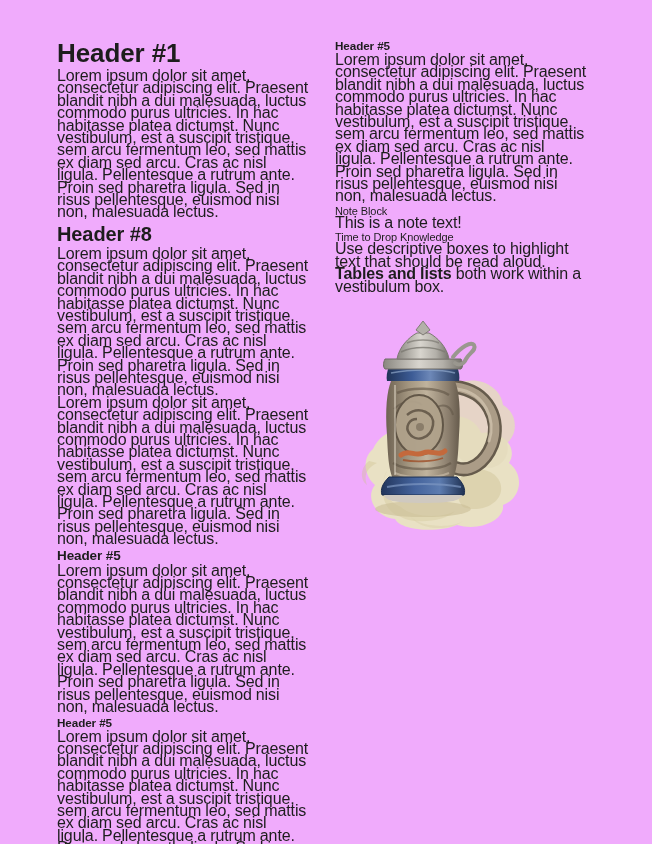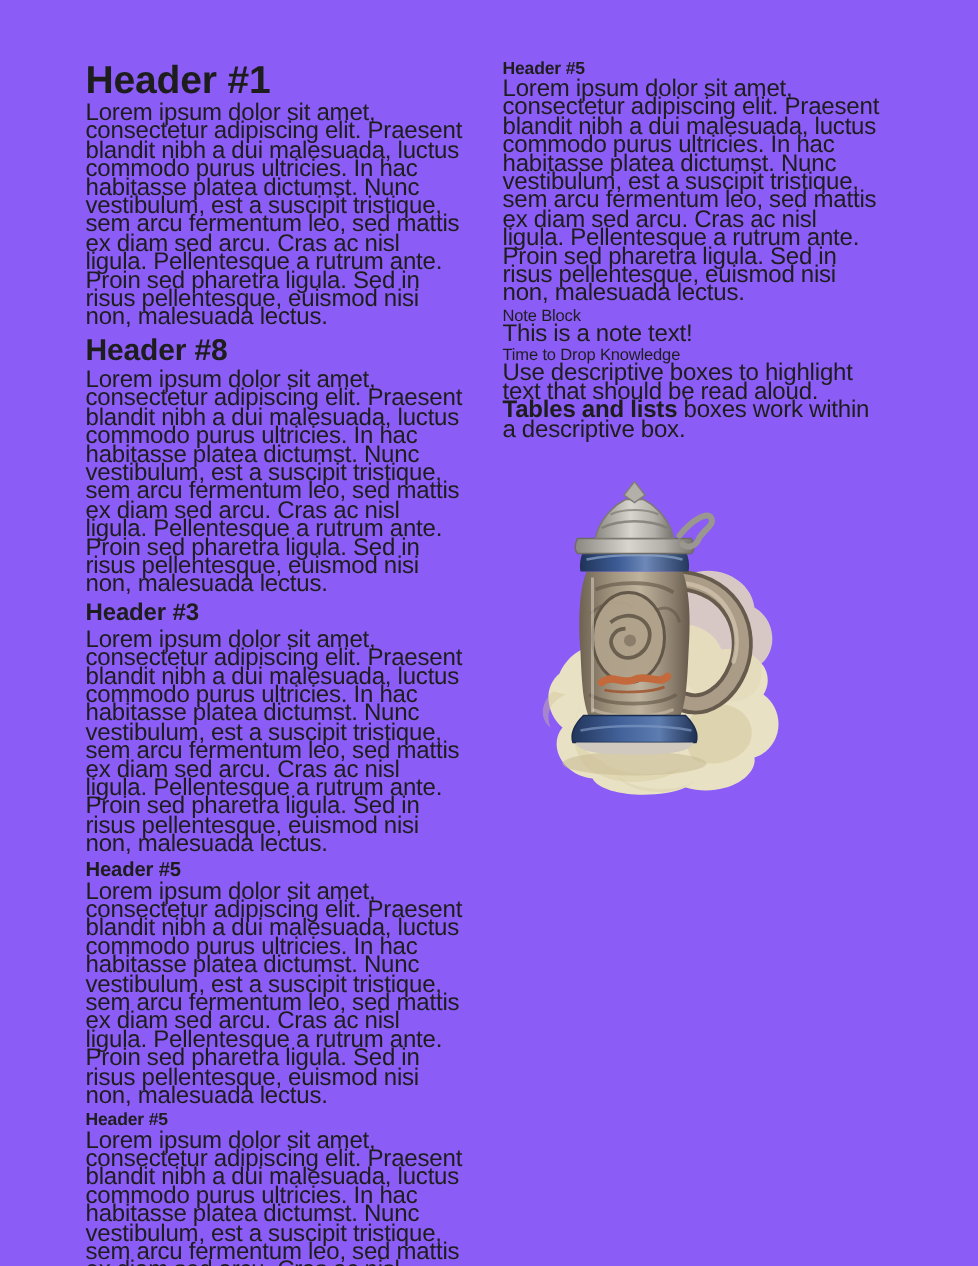--- a/index.html
+++ b/index.html
@@ -3,21 +3,21 @@
 <meta charset="utf-8">
 <style>
   html, body { margin:0; padding:0; }
   body {
     width:652px; height:844px;
     background:#ffffff;
     font-family:"Liberation Sans", sans-serif;
     color:#1d1d1d;
     overflow:hidden;
   }
-  .page { position:relative; width:652px; height:844px; background:#8b5cf6; }
+  .page { position:relative; width:652px; height:844px; background:#f0abfc; }
   .columns { display:flex; padding:40px 0 0 57px; gap:24px; }
   .col { width:254px; }
 
   p.body {
     font-size:16px;
     line-height:12.4px;
     letter-spacing:-0.12px;
     margin:0;
     word-spacing:-0.2px;
   }
@@ -43,41 +43,40 @@
 <div class="page">
   <div class="columns">
 
     <div class="col">
       <h1 class="h1">Header #1</h1>
       <p class="body">Lorem ipsum dolor sit amet, consectetur adipiscing elit. Praesent blandit nibh a dui malesuada, luctus commodo purus ultricies. In hac habitasse platea dictumst. Nunc vestibulum, est a suscipit tristique, sem arcu fermentum leo, sed mattis ex diam sed arcu. Cras ac nisl ligula. Pellentesque a rutrum ante. Proin sed pharetra ligula. Sed in risus pellentesque, euismod nisi non, malesuada lectus.</p>
 
       <h2 class="h2">Header #8</h2>
       <p class="body">Lorem ipsum dolor sit amet, consectetur adipiscing elit. Praesent blandit nibh a dui malesuada, luctus commodo purus ultricies. In hac habitasse platea dictumst. Nunc vestibulum, est a suscipit tristique, sem arcu fermentum leo, sed mattis ex diam sed arcu. Cras ac nisl ligula. Pellentesque a rutrum ante. Proin sed pharetra ligula. Sed in risus pellentesque, euismod nisi non, malesuada lectus.</p>
 
-      <h3 class="h3">Header #3</h3>
       <p class="body">Lorem ipsum dolor sit amet, consectetur adipiscing elit. Praesent blandit nibh a dui malesuada, luctus commodo purus ultricies. In hac habitasse platea dictumst. Nunc vestibulum, est a suscipit tristique, sem arcu fermentum leo, sed mattis ex diam sed arcu. Cras ac nisl ligula. Pellentesque a rutrum ante. Proin sed pharetra ligula. Sed in risus pellentesque, euismod nisi non, malesuada lectus.</p>
 
       <h4 class="h4">Header #5</h4>
       <p class="body">Lorem ipsum dolor sit amet, consectetur adipiscing elit. Praesent blandit nibh a dui malesuada, luctus commodo purus ultricies. In hac habitasse platea dictumst. Nunc vestibulum, est a suscipit tristique, sem arcu fermentum leo, sed mattis ex diam sed arcu. Cras ac nisl ligula. Pellentesque a rutrum ante. Proin sed pharetra ligula. Sed in risus pellentesque, euismod nisi non, malesuada lectus.</p>
 
       <h5 class="h5">Header #5</h5>
       <p class="body">Lorem ipsum dolor sit amet, consectetur adipiscing elit. Praesent blandit nibh a dui malesuada, luctus commodo purus ultricies. In hac habitasse platea dictumst. Nunc vestibulum, est a suscipit tristique, sem arcu fermentum leo, sed mattis ex diam sed arcu. Cras ac nisl ligula. Pellentesque a rutrum ante. Proin sed pharetra ligula. Sed in risus pellentesque, euismod nisi non, malesuada lectus.</p>
     </div>
 
     <div class="col">
       <h5 class="h5" style="margin-top:0">Header #5</h5>
       <p class="body">Lorem ipsum dolor sit amet, consectetur adipiscing elit. Praesent blandit nibh a dui malesuada, luctus commodo purus ultricies. In hac habitasse platea dictumst. Nunc vestibulum, est a suscipit tristique, sem arcu fermentum leo, sed mattis ex diam sed arcu. Cras ac nisl ligula. Pellentesque a rutrum ante. Proin sed pharetra ligula. Sed in risus pellentesque, euismod nisi non, malesuada lectus.</p>
 
       <h6 class="h6">Note Block</h6>
       <p class="body">This is a note text!</p>
 
       <h6 class="h6">Time to Drop Knowledge</h6>
       <p class="body">Use descriptive boxes to highlight text that should be read aloud.</p>
 
-      <p class="body"><strong class="inline-bold">Tables and lists</strong><span> boxes work within a descriptive box.</span></p>
+      <p class="body"><strong class="inline-bold">Tables and lists</strong><span> both work within a vestibulum box.</span></p>
 
       <figure class="stein-figure" aria-label="Watercolor illustration of a German beer stein with pewter lid and blue bands">
         <svg width="176" height="214" viewBox="0 0 176 214" xmlns="http://www.w3.org/2000/svg">
           <defs>
             <linearGradient id="gradBody" x1="0" y1="0" x2="1" y2="0">
               <stop offset="0" stop-color="#6e6252"></stop>
               <stop offset="0.3" stop-color="#a2957f"></stop>
               <stop offset="0.55" stop-color="#c0b39d"></stop>
               <stop offset="0.85" stop-color="#8a7d6c"></stop>
               <stop offset="1" stop-color="#665b4c"></stop>

